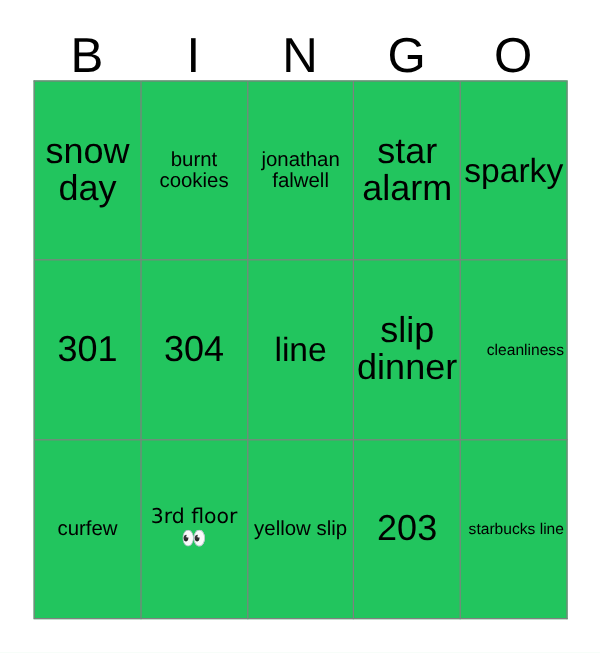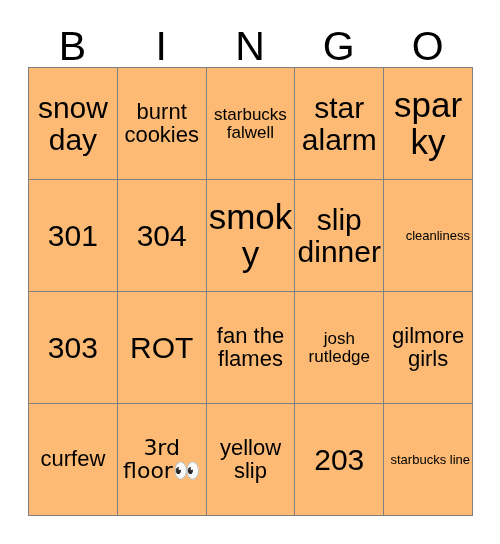--- a/index.html
+++ b/index.html
@@ -47,21 +47,21 @@
   
   #grid {
     width: 444px;
     height: 449px;
     border-top: 1px solid #808080;
     border-left: 1px solid #808080;
     box-sizing: border-box;
     border-collapse: collapse;
     display: table;
     table-layout: fixed;
-    background: #fdba74;
+    background: #22c55e;
   }
   .grid-row {
     display: table-row;
   }
   .cell {
     display: table-cell;
     width: 88.8px;
     height: 89.8px;
     border-right: 1px solid #808080;
     border-bottom: 1px solid #808080;
@@ -73,22 +73,22 @@
   }
   .cell-text {
     display: block;
     line-height: 1.04;
     word-wrap: break-word;
     color: #000;
   }
 
   
   .fs-xl   { font-size: 30px; }
-  .fs-lg   { font-size: 35px; }
-  .fs-md   { font-size: 22px; }
+  .fs-lg   { font-size: 28px; }
+  .fs-md   { font-size: 17px; }
   .fs-sm   { font-size: 17px; }
   .fs-xs   { font-size: 13px; text-align: right; }
 
   .emoji {
     font-family: "DejaVu Sans", sans-serif;
   }
 </style>
 </head>
 <body>
 
@@ -115,66 +115,49 @@
   <div id="grid">
 
     <div class="grid-row">
       <div class="cell">
           <span class="cell-text fs-xl">snow day</span>
         </div>
       <div class="cell">
           <span class="cell-text fs-md">burnt cookies</span>
         </div>
       <div class="cell">
-          <span class="cell-text fs-sm">starbucks falwell</span>
+          <span class="cell-text fs-sm">jonathan falwell</span>
         </div>
       <div class="cell">
           <span class="cell-text fs-xl">star alarm</span>
         </div>
       <div class="cell">
           <span class="cell-text fs-lg">sparky</span>
         </div>
     </div>
 
     <div class="grid-row">
       <div class="cell">
           <span class="cell-text fs-xl">301</span>
         </div>
       <div class="cell">
           <span class="cell-text fs-xl">304</span>
         </div>
       <div class="cell">
-          <span class="cell-text fs-lg">smoky</span>
+          <span class="cell-text fs-lg">line</span>
         </div>
       <div class="cell">
           <span class="cell-text fs-xl">slip dinner</span>
         </div>
       <div class="cell">
           <span class="cell-text fs-xs">cleanliness</span>
         </div>
     </div>
 
 
-    <div class="grid-row">
-      <div class="cell">
-          <span class="cell-text fs-xl">303</span>
-        </div>
-      <div class="cell">
-          <span class="cell-text fs-xl">ROT</span>
-        </div>
-      <div class="cell">
-          <span class="cell-text fs-md">fan the flames</span>
-        </div>
-      <div class="cell">
-          <span class="cell-text fs-sm">josh rutledge</span>
-        </div>
-      <div class="cell">
-          <span class="cell-text fs-md">gilmore girls</span>
-        </div>
-    </div>
 
     <div class="grid-row">
       <div class="cell">
           <span class="cell-text fs-md">curfew</span>
         </div>
       <div class="cell">
           <span class="cell-text emoji fs-md">3rd floor👀</span>
         </div>
       <div class="cell">
           <span class="cell-text fs-md">yellow slip</span>

